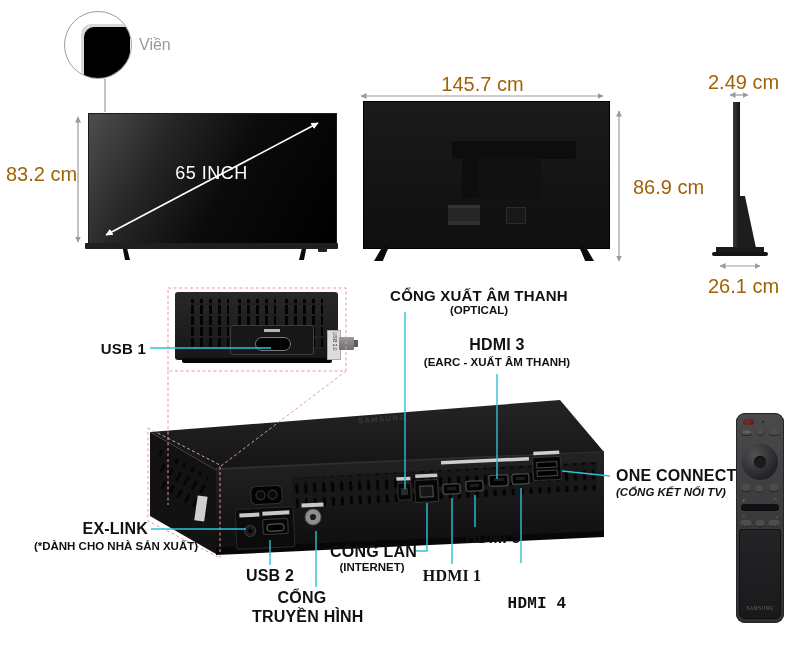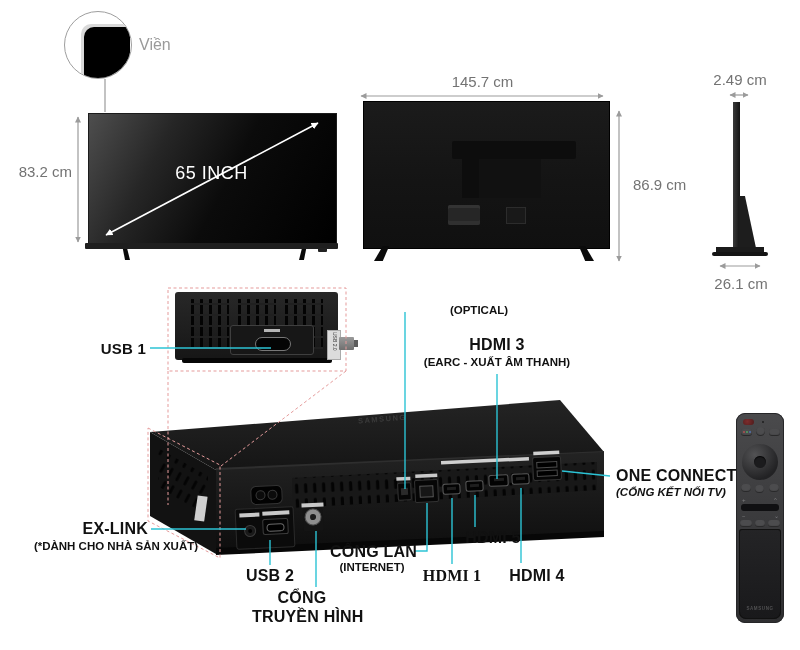--- a/index.html
+++ b/index.html
@@ -3,21 +3,21 @@
 <meta charset="utf-8">
 <style>
   html,body{margin:0;padding:0;background:#fff;}
   #canvas{
     position:relative;width:800px;height:650px;overflow:hidden;background:#fff;
     font-family:"Liberation Sans","DejaVu Sans",sans-serif;color:#1a1a1a;
   }
   .abs{position:absolute;}
   .lbl{position:absolute;font-weight:700;font-size:15px;color:#111;letter-spacing:.2px;white-space:nowrap;}
   .sub{position:absolute;font-weight:700;font-size:11.5px;color:#111;white-space:nowrap;}
-  .dim{position:absolute;font-weight:400;font-size:15px;color:#737373;white-space:nowrap;}
+  .dim{position:absolute;font-weight:400;font-size:20px;color:#a16207;white-space:nowrap;}
   .ctr{text-align:center;}
   .rgt{text-align:right;}
   
   .mag-circle{position:absolute;left:64px;top:11px;width:66px;height:66px;border:1.5px solid #9e9e9e;
     border-radius:50%;background:#fff;overflow:hidden;}
   .mag-bezel{position:absolute;left:19px;top:15px;width:46px;height:60px;background:#000;border-radius:10px 2px 2px 2px;
     box-shadow:-3px -3px 0 0 #d9d9d9;}
   
   .tv-front{position:absolute;left:88px;top:113px;width:247px;height:132px;
     background:linear-gradient(118deg,#4e4e4e 0%,#262626 28%,#0b0b0b 55%,#000 100%);
@@ -290,20 +290,21 @@
   <div class="dim" style="left:139px;top:36px;font-size:16px;color:#9a9a9a;">Viền</div>
   <div class="tv-size">65 INCH</div>
   <div class="dim rgt" style="left:6px;top:163px;width:66px;">83.2 cm</div>
   <div class="dim ctr" style="left:430px;top:73px;width:105px;">145.7 cm</div>
   <div class="dim" style="left:633px;top:176px;">86.9 cm</div>
   <div class="dim ctr" style="left:708px;top:71px;width:64px;">2.49 cm</div>
   <div class="dim ctr" style="left:708px;top:275px;width:66px;">26.1 cm</div>
 
   <div class="lbl rgt" style="left:70px;top:340px;width:76px;">USB 1</div>
 
+  <div class="lbl ctr" style="left:385px;top:287px;width:188px;">CỔNG XUẤT ÂM THANH</div>
   <div class="sub ctr" style="left:385px;top:304px;width:188px;">(OPTICAL)</div>
 
   <div class="lbl ctr" style="left:447px;top:336px;width:100px;font-size:16px;">HDMI 3</div>
   <div class="sub ctr" style="left:412px;top:356px;width:170px;">(EARC - XUẤT ÂM THANH)</div>
 
   <div class="lbl" style="left:616px;top:467px;font-size:16px;">ONE CONNECT</div>
   <div class="sub" style="left:616px;top:486px;font-style:italic;">(CỔNG KẾT NỐI TV)</div>
 
   <div class="lbl rgt" style="left:72px;top:520px;width:76px;font-size:16px;">EX-LINK</div>
   <div class="sub ctr" style="left:26px;top:540px;width:180px;">(*DÀNH CHO NHÀ SẢN XUẤT)</div>
@@ -311,15 +312,15 @@
   <div class="lbl ctr" style="left:240px;top:567px;width:60px;font-size:16px;">USB 2</div>
 
   <div class="lbl ctr" style="left:252px;top:589px;width:100px;font-size:16px;">CỔNG</div>
   <div class="lbl ctr" style="left:252px;top:608px;width:100px;font-size:16px;">TRUYỀN HÌNH</div>
 
   <div class="lbl ctr" style="left:330px;top:543px;width:84px;font-size:16px;">CỔNG LAN</div>
   <div class="sub ctr" style="left:330px;top:561px;width:84px;">(INTERNET)</div>
 
   <div class="lbl ctr" style="left:417px;top:567px;width:70px;font-size:16px;font-family:Liberation Serif, serif;">HDMI 1</div>
   <div class="lbl ctr" style="left:458px;top:529px;width:70px;font-size:16px;">HDMI 5</div>
-  <div class="lbl ctr" style="left:502px;top:567px;width:70px;font-size:16px;">HDMI 4</div>
+  <div class="lbl ctr" style="left:502px;top:595px;width:70px;font-size:16px;font-family:Liberation Mono, monospace;">HDMI 4</div>
 
 </div>
 
 </body></html>

